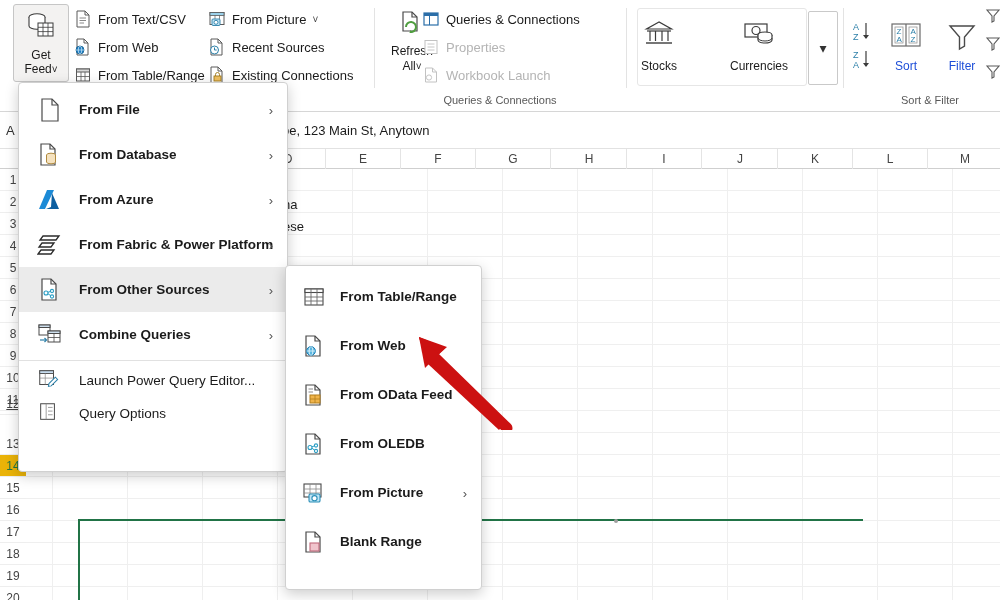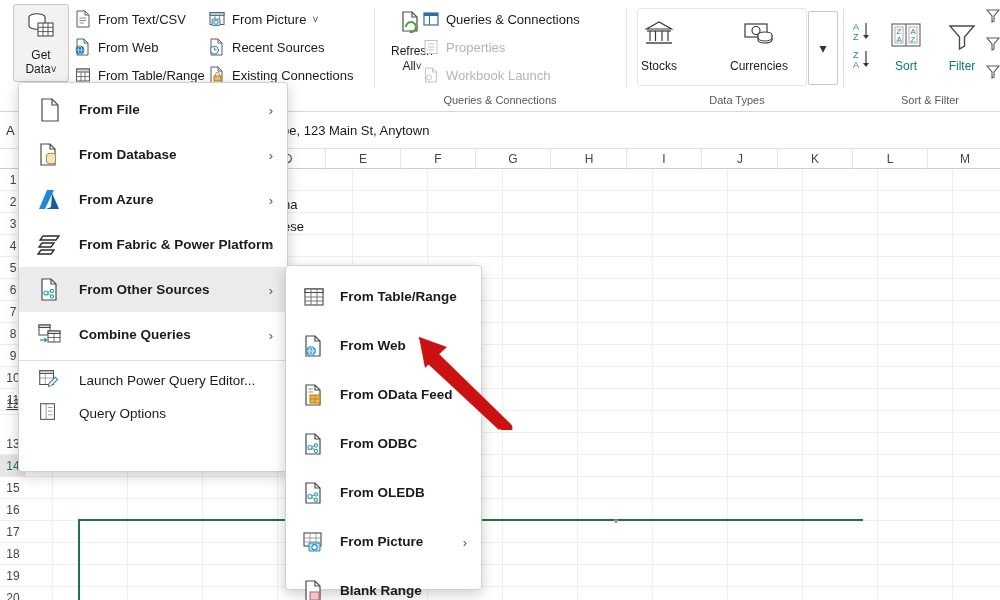--- a/index.html
+++ b/index.html
@@ -65,21 +65,21 @@
     position: absolute; left: 808px; top: 11px; width: 30px; height: 74px;
     border: 1px solid #c9c9c9; border-radius: 2px; background: #fff;
     display: flex; align-items: center; justify-content: center;
   }
 
   
   .sfbtn {
     position: absolute; display: flex; flex-direction: column;
     align-items: center; justify-content: center;
   }
-  .sfbtn .lbl { font-size: 12px; color: #0f766e; margin-top: 2px; }
+  .sfbtn .lbl { font-size: 12px; color: #1d4ed8; margin-top: 2px; }
 
   
   #sheet { position: absolute; left: 0; top: 112px; width: 1000px; height: 488px; background: #fff; }
   #formula-row {
     position: absolute; left: 0; top: 0; width: 1000px; height: 37px;
     background: #fff; border-bottom: 1px solid #e2e2e2;
   }
   #cellref { position: absolute; left: 6px; top: 11px; font-size: 13px; color: #333; }
   #formula-text { position: absolute; left: 282px; top: 11px; font-size: 13px; color: #1b1b1b; white-space: nowrap; }
 
@@ -89,21 +89,21 @@
   }
   .colcell {
     position: absolute; top: 0; height: 20px; line-height: 20px;
     text-align: center; font-size: 12px; color: #444; border-right: 1px solid #e4e4e4;
   }
   #rowhead { position: absolute; left: 0; top: 57px; width: 26px; height: 431px; background: #fff; }
   .rowcell {
     position: absolute; left: 0; width: 26px; height: 22px; line-height: 22px;
     text-align: center; font-size: 12px; color: #444; border-bottom: 1px solid #eeeeee;
   }
-  .rowcell.sel { color: #217346; background: #e5e5e5; }
+  .rowcell.sel { color: #217346; background: #eab308; }
   #gridarea { position: absolute; left: 26px; top: 57px; width: 974px; height: 431px; overflow: hidden; }
   .gridrow { position: absolute; left: 0; width: 974px; height: 22px; border-bottom: 1px solid #efefef; }
   .gridvline { position: absolute; top: 0; width: 1px; height: 431px; background: #efefef; }
   .cellpeek { position: absolute; font-size: 13px; color: #1b1b1b; white-space: nowrap; }
   #sel-rect {
     position: absolute; left: 52px; top: 350px; width: 785px; height: 138px;
     border: 2px solid #217346; border-right: none; border-bottom: none;
   }
   #sel-handle { position: absolute; left: 298px; top: 349px; width: 6px; height: 6px; background: #217346; }
   #sel-handle2 { position: absolute; left: 588px; top: 350px; width: 4px; height: 4px; background: #9e9e9e; border-radius: 50%; }
@@ -154,21 +154,21 @@
         <path d="M5 7 v9 a8 3.2 0 0 0 16 0 V7" fill="#fff" stroke="#3b3b3b" stroke-width="1.1"></path>
         <rect x="14" y="13" width="15" height="13" fill="#fff" stroke="#3b3b3b" stroke-width="1"></rect>
         <line x1="14" y1="17.3" x2="29" y2="17.3" stroke="#3b3b3b" stroke-width="0.8"></line>
         <line x1="14" y1="21.6" x2="29" y2="21.6" stroke="#3b3b3b" stroke-width="0.8"></line>
         <line x1="19" y1="13" x2="19" y2="26" stroke="#3b3b3b" stroke-width="0.8"></line>
         <line x1="24" y1="13" x2="24" y2="26" stroke="#3b3b3b" stroke-width="0.8"></line>
       </svg>
     </span>
     <span class="lbl">Get</span>
     <span class="lbl2">
-      <span>Data</span><span style="font-size:10px">˅</span>
+      <span>Feed</span><span style="font-size:10px">˅</span>
     </span>
   </div>
 
   <div class="ribcmd" style="left:74px; top:7px;justify-content:space-between;">
     <span class="ic">
       <svg width="18" height="18" viewBox="0 0 18 18">
         <path d="M3 1h8l4 4v12H3z" fill="#fff" stroke="#5a5a5a" stroke-width="1"></path>
         <path d="M11 1v4h4" fill="none" stroke="#5a5a5a" stroke-width="1"></path>
         <line x1="5.5" y1="8" x2="12" y2="8" stroke="#8a8a8a" stroke-width="1"></line>
         <line x1="5.5" y1="10.5" x2="12" y2="10.5" stroke="#8a8a8a" stroke-width="1"></line>
@@ -320,21 +320,20 @@
         <ellipse cx="23" cy="16" rx="7" ry="3" fill="#fff" stroke="#3b3b3b" stroke-width="1.2"></ellipse>
         <path d="M16 16v5a7 3 0 0 0 14 0v-5" fill="#fff" stroke="#3b3b3b" stroke-width="1.2"></path>
         <path d="M16 19a7 3 0 0 0 14 0" fill="none" stroke="#3b3b3b" stroke-width="1"></path>
       </svg>
     </span>
     <span class="lbl">Currencies</span>
   </div>
   <div id="datatypes-more">
     <span style="font-size:14px; color:#333">▾</span>
   </div>
-  <div class="grp-label" style="left:637px; top:94px; width:200px;">Data Types</div>
 
   <div class="grp-sep" style="left:843px;"></div>
 
   <div class="sfbtn" style="left:850px; top:22px; width:30px; height:24px;">
     <span>
       <svg width="28" height="24" viewBox="0 0 28 24">
         <text x="2" y="10" font-family="Liberation Sans, sans-serif" font-size="9" fill="#2b7fa8">A</text>
         <text x="2" y="20" font-family="Liberation Sans, sans-serif" font-size="9" fill="#2b7fa8">Z</text>
         <line x1="15" y1="3" x2="15" y2="18" stroke="#3b3b3b" stroke-width="1.2"></line>
         <path d="M12 15l3 4 3-4z" fill="#3b3b3b"></path>
@@ -628,47 +627,33 @@
         <line x1="6.5" y1="6" x2="11" y2="6" stroke="#8a8a8a" stroke-width="1"></line>
         <line x1="6.5" y1="9" x2="11" y2="9" stroke="#8a8a8a" stroke-width="1"></line>
         <rect x="8" y="12" width="10" height="8" fill="#f0b44a" stroke="#b37f1d" stroke-width="1"></rect>
         <line x1="13" y1="12" x2="13" y2="20" stroke="#b37f1d" stroke-width="0.8"></line>
         <line x1="8" y1="16" x2="18" y2="16" stroke="#b37f1d" stroke-width="0.8"></line>
       </svg>
     </span>
     <span class="mtext">From OData Feed</span>
   </div>
 
+
   <div class="mi bold">
     <span class="ic">
       <svg width="24" height="24" viewBox="0 0 24 24">
         <path d="M4 2h9l5 5v15H4z" fill="#fff" stroke="#4a4a4a" stroke-width="1.2"></path>
         <path d="M13 2v5h5" fill="none" stroke="#4a4a4a" stroke-width="1.2"></path>
         <circle cx="8" cy="15.5" r="2" fill="#fff" stroke="#2b9ec4" stroke-width="1.1"></circle>
         <circle cx="14" cy="13.5" r="1.6" fill="#fff" stroke="#2b9ec4" stroke-width="1.1"></circle>
         <circle cx="14" cy="19" r="1.6" fill="#fff" stroke="#2b9ec4" stroke-width="1.1"></circle>
         <line x1="10" y1="14.8" x2="12.5" y2="13.9" stroke="#2b9ec4" stroke-width="1"></line>
         <line x1="10" y1="16.3" x2="12.5" y2="18" stroke="#2b9ec4" stroke-width="1"></line>
       </svg>
     </span>
-    <span class="mtext">From ODBC</span>
-  </div>
-
-  <div class="mi bold">
-    <span class="ic">
-      <svg width="24" height="24" viewBox="0 0 24 24">
-        <path d="M4 2h9l5 5v15H4z" fill="#fff" stroke="#4a4a4a" stroke-width="1.2"></path>
-        <path d="M13 2v5h5" fill="none" stroke="#4a4a4a" stroke-width="1.2"></path>
-        <circle cx="8" cy="15.5" r="2" fill="#fff" stroke="#2b9ec4" stroke-width="1.1"></circle>
-        <circle cx="14" cy="13.5" r="1.6" fill="#fff" stroke="#2b9ec4" stroke-width="1.1"></circle>
-        <circle cx="14" cy="19" r="1.6" fill="#fff" stroke="#2b9ec4" stroke-width="1.1"></circle>
-        <line x1="10" y1="14.8" x2="12.5" y2="13.9" stroke="#2b9ec4" stroke-width="1"></line>
-        <line x1="10" y1="16.3" x2="12.5" y2="18" stroke="#2b9ec4" stroke-width="1"></line>
-      </svg>
-    </span>
     <span class="mtext">From OLEDB</span>
   </div>
 
   <div class="mi bold">
     <span class="ic">
       <svg width="24" height="24" viewBox="0 0 24 24">
         <rect x="2" y="3" width="17" height="13" fill="#fff" stroke="#4a4a4a" stroke-width="1.1"></rect>
         <line x1="8" y1="3" x2="8" y2="16" stroke="#8a8a8a" stroke-width="0.8"></line>
         <line x1="14" y1="3" x2="14" y2="16" stroke="#8a8a8a" stroke-width="0.8"></line>
         <line x1="2" y1="8" x2="19" y2="8" stroke="#8a8a8a" stroke-width="0.8"></line>

